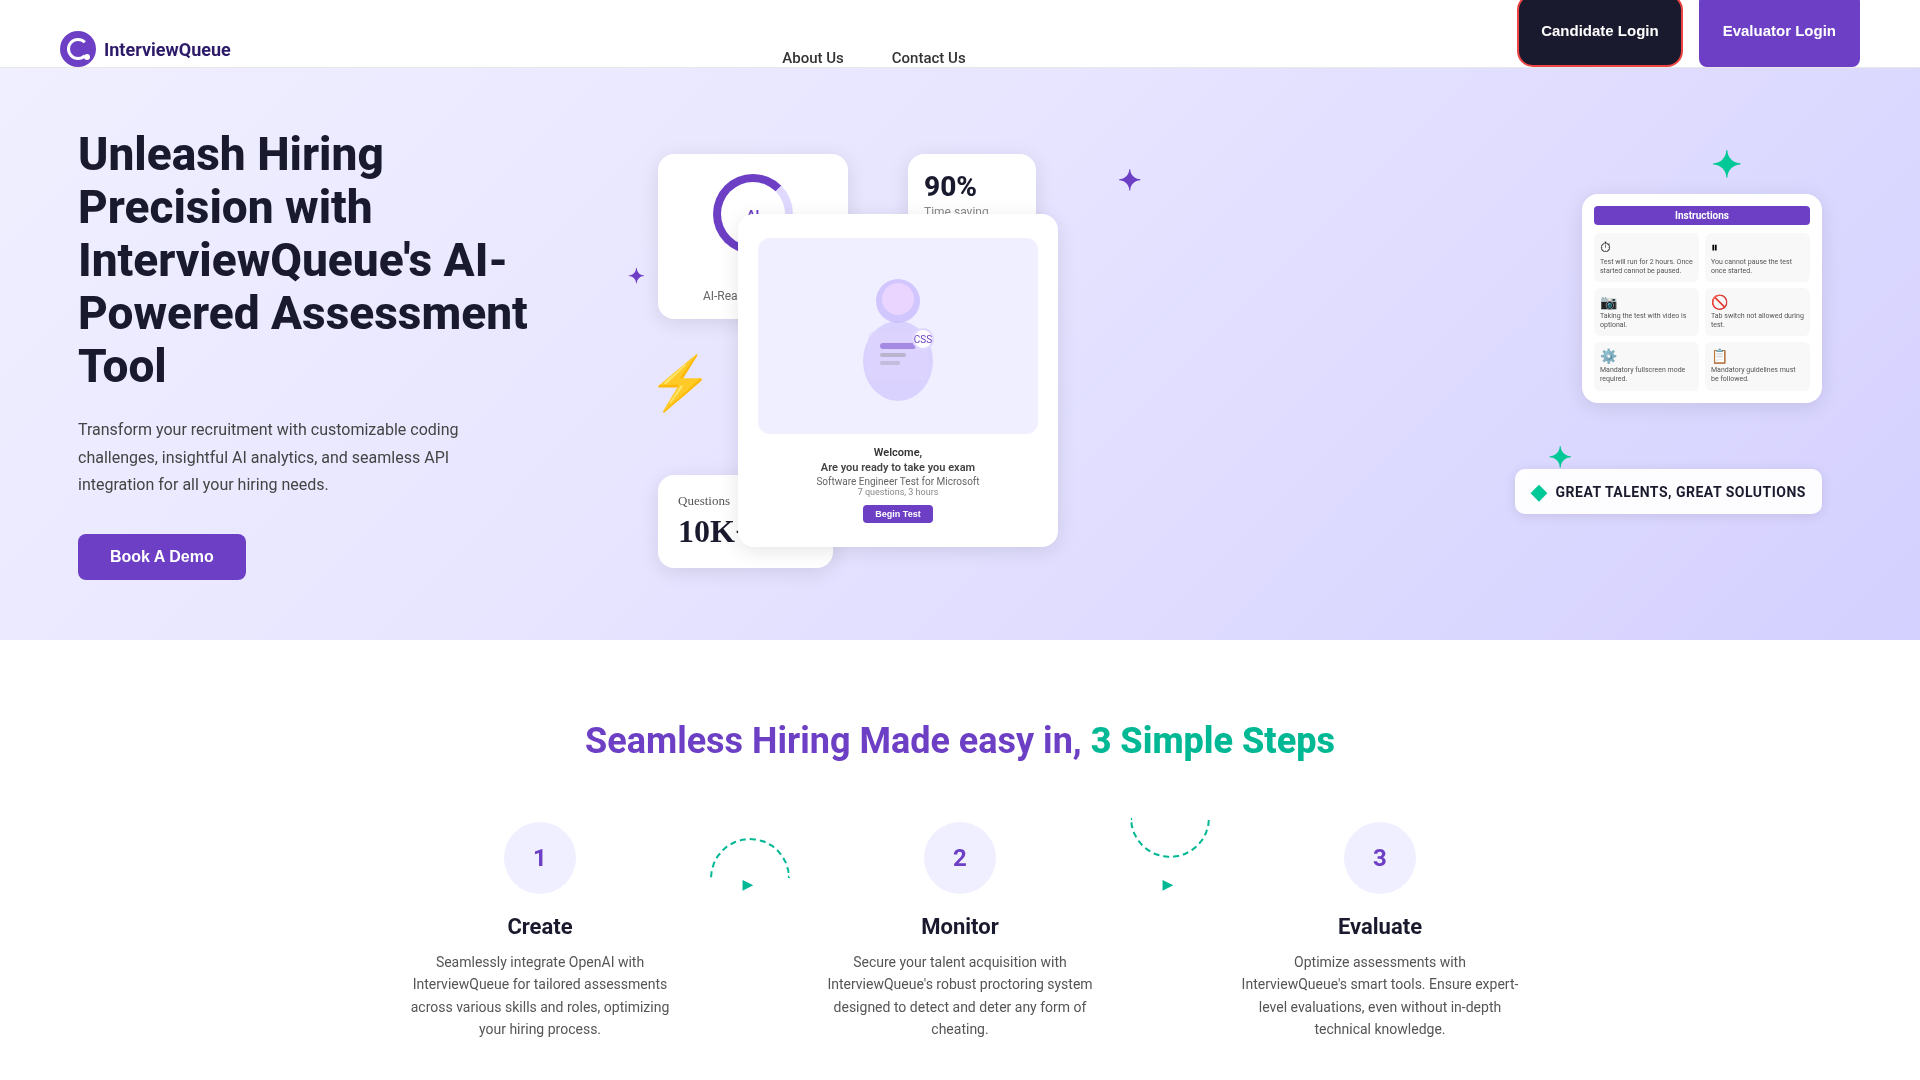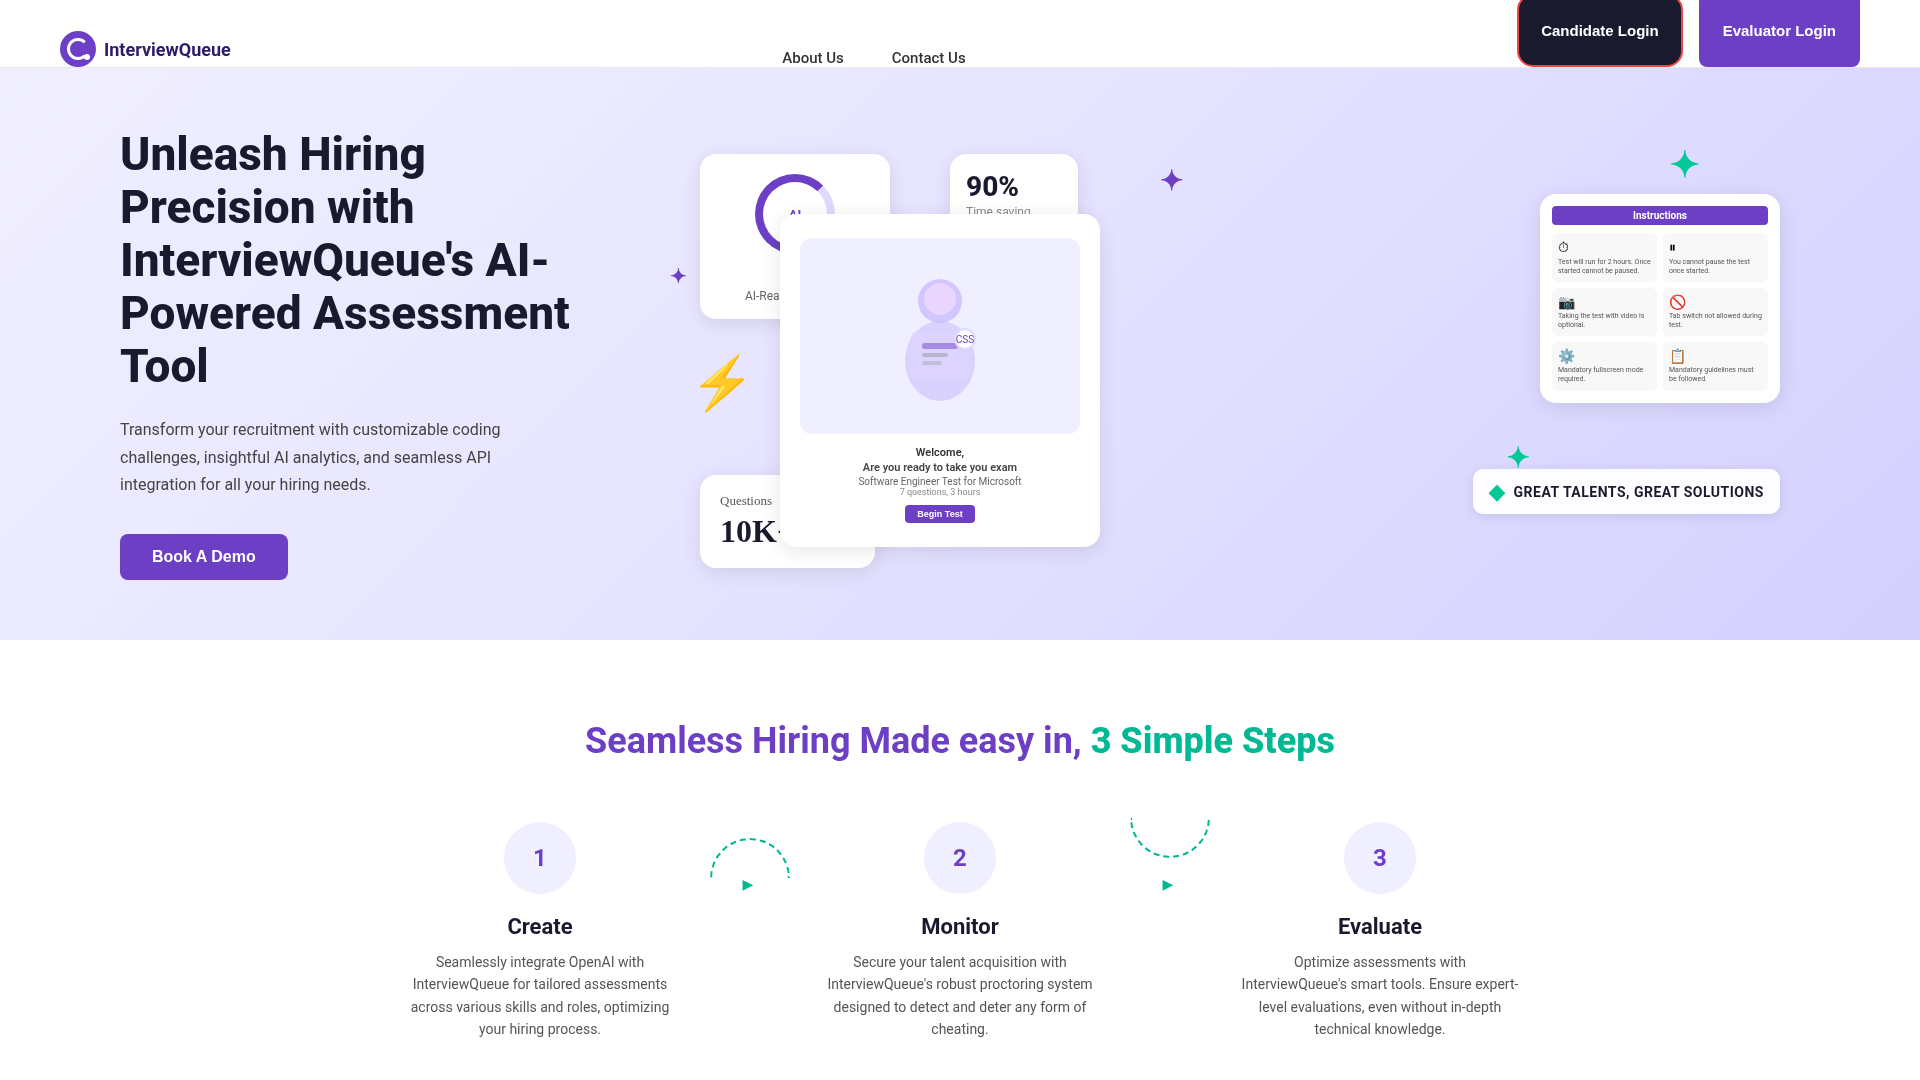--- a/index.html
+++ b/index.html
@@ -49,21 +49,21 @@
       padding: 10px 22px; border-radius: 8px;
       border: 2px solid #6c3fc5; background: #6c3fc5; color: #fff;
       font-size: 15px; font-weight: 600; cursor: pointer;
     }
 
     
     .hero {
       background: linear-gradient(135deg, #f0efff 0%, #e8e6ff 40%, #d4d0ff 100%);
       min-height: 540px;
       display: flex; align-items: center;
-      padding: 60px 120px;
+      padding: 60px 78px;
       position: relative; overflow: hidden;
     }
     .hero-left { flex: 0 0 480px; z-index: 2; }
     .hero-title {
       font-size: 46px; font-weight: 800; color: #1a1a2e;
       line-height: 1.15; margin-bottom: 24px;
     }
     .hero-subtitle {
       font-size: 16px; color: #444; line-height: 1.7; margin-bottom: 36px; max-width: 420px;
     }

